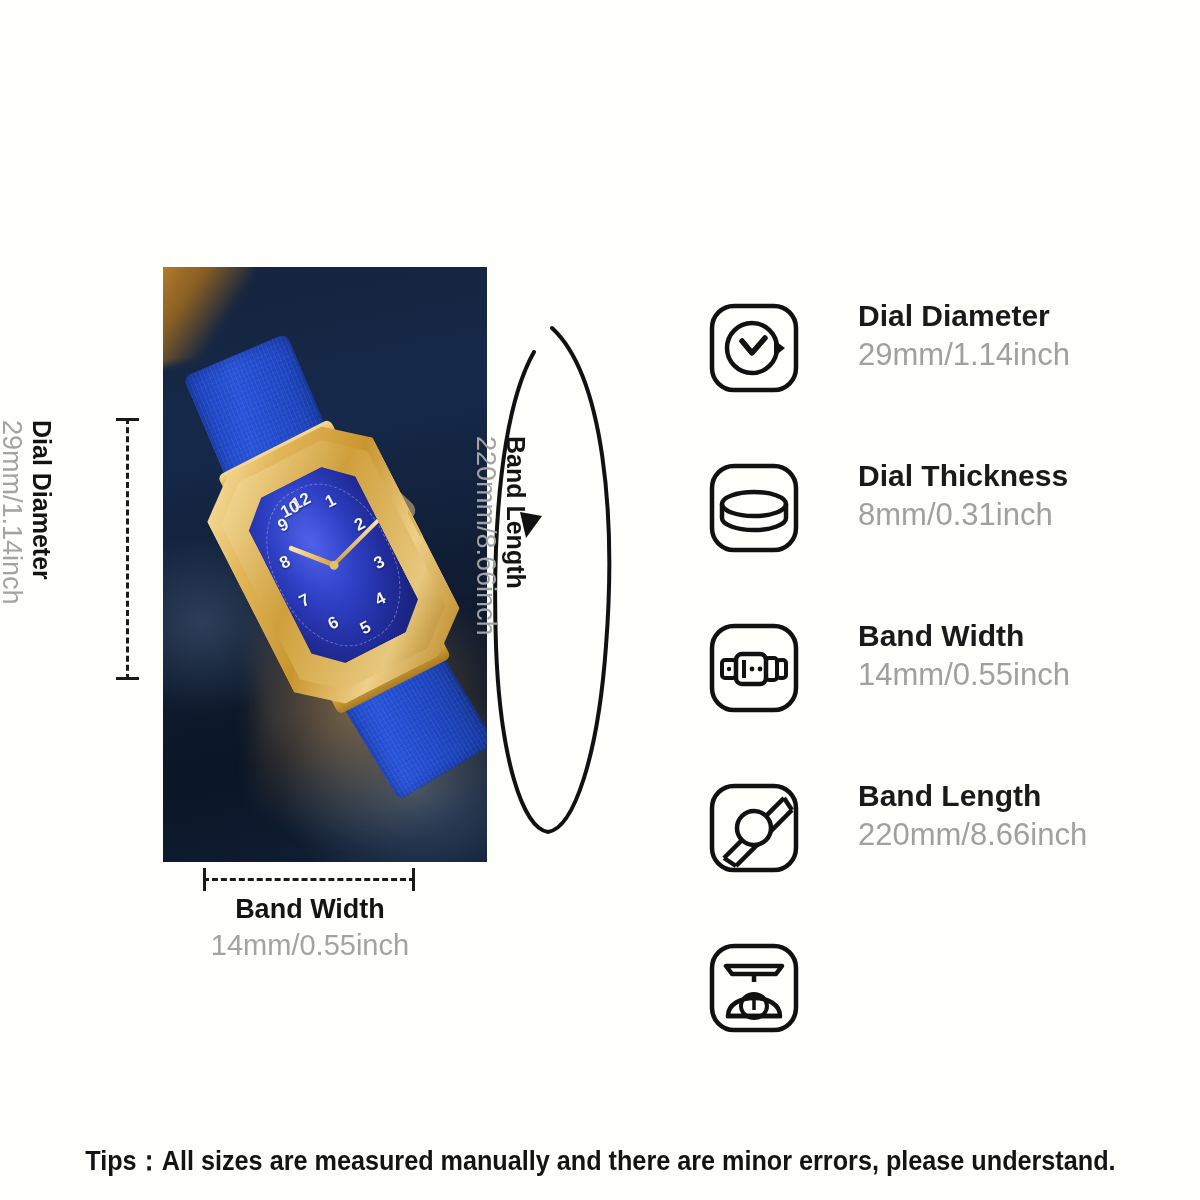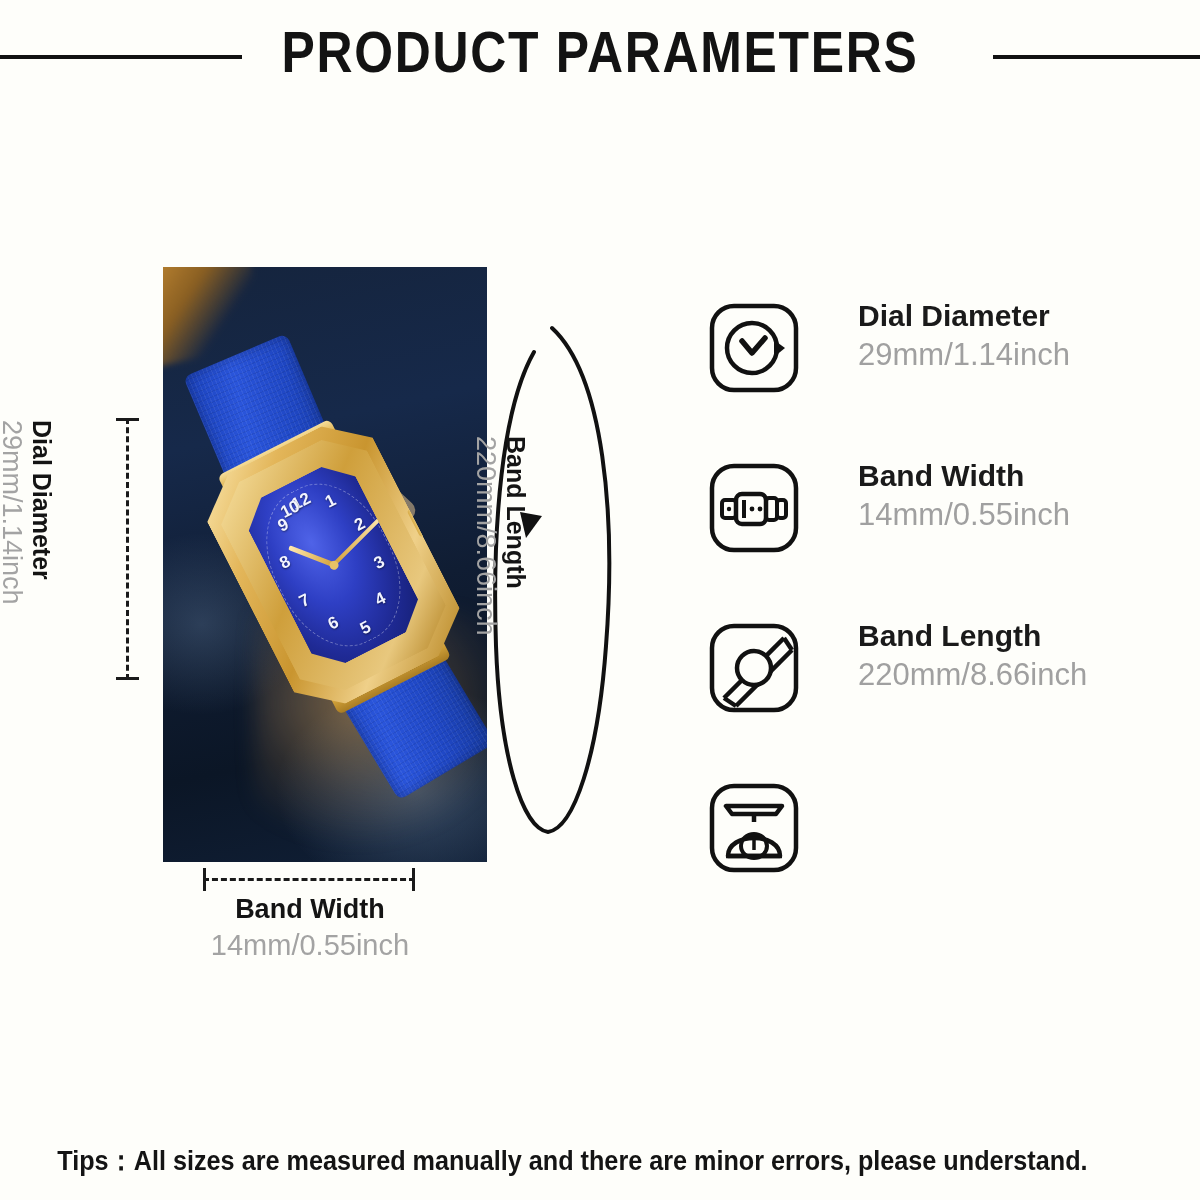--- a/index.html
+++ b/index.html
@@ -349,42 +349,37 @@
     line-height: 1.3;
     white-space: nowrap;
   }
 
   
   #footer {
     position: absolute;
     left: 0;
     top: 1142px;
     width: 1200px;
-    text-align: left;
+    text-align: center;
   }
   #footer-text {
     display: inline-block;
     font-family: "Liberation Sans Narrow", "Liberation Sans", sans-serif;
     font-size: 28px;
     font-weight: bold;
     color: #141414;
     transform: scaleX(0.9);
     white-space: nowrap;
   }
 </style>
 </head>
 <body>
 
 <div id="page">
 
-  <div id="header">
-    <div class="rule left"></div>
-    <div class="rule right"></div>
-    <div id="page-title">PRODUCT PARAMETERS</div>
-  </div>
 
   <div id="photo-wrap">
     <div id="photo-bg"></div>
     <div id="photo-glint-tl"></div>
     <div id="photo-glow"></div>
 
     <div id="watch">
       <div class="strap top">
         <div class="strap-texture"></div>
       </div>
@@ -464,20 +459,33 @@
           <polygon points="68,40 79,48 68,57" fill="#111"></polygon>
           <path d="M36 41 L46 53 L59 38" fill="none" stroke="#111" stroke-width="5.5" stroke-linecap="round" stroke-linejoin="round"></path>
         </svg>
       </div>
       <div class="spec-text">
         <div class="spec-label">Dial Diameter</div>
         <div class="spec-value">29mm/1.14inch</div>
       </div>
     </div>
 
+    <div class="spec-row">
+      <div class="spec-icon">
+        <svg width="96" height="96" viewBox="0 0 96 96">
+          <rect x="6" y="6" width="84" height="84" rx="22" ry="22" fill="none" stroke="#111" stroke-width="4.5"></rect>
+          <ellipse cx="48" cy="44" rx="32" ry="12" fill="none" stroke="#111" stroke-width="4.5"></ellipse>
+          <path d="M16 44 L16 58 A32 12 0 0 0 80 58 L80 44" fill="none" stroke="#111" stroke-width="4.5"></path>
+        </svg>
+      </div>
+      <div class="spec-text">
+        <div class="spec-label">Dial Thickness</div>
+        <div class="spec-value">8mm/0.31inch</div>
+      </div>
+    </div>
 
     <div class="spec-row">
       <div class="spec-icon">
         <svg width="96" height="96" viewBox="0 0 96 96">
           <rect x="6" y="6" width="84" height="84" rx="22" ry="22" fill="none" stroke="#111" stroke-width="4.5"></rect>
           <rect x="16" y="40" width="14" height="18" rx="3" fill="none" stroke="#111" stroke-width="4"></rect>
           <rect x="30" y="34" width="30" height="30" rx="6" fill="none" stroke="#111" stroke-width="4.5"></rect>
           <rect x="60" y="38" width="11" height="22" rx="3" fill="none" stroke="#111" stroke-width="4"></rect>
           <rect x="71" y="40" width="9" height="18" rx="3" fill="none" stroke="#111" stroke-width="4"></rect>
           <line x1="38" y1="40" x2="38" y2="58" stroke="#111" stroke-width="4"></line>

